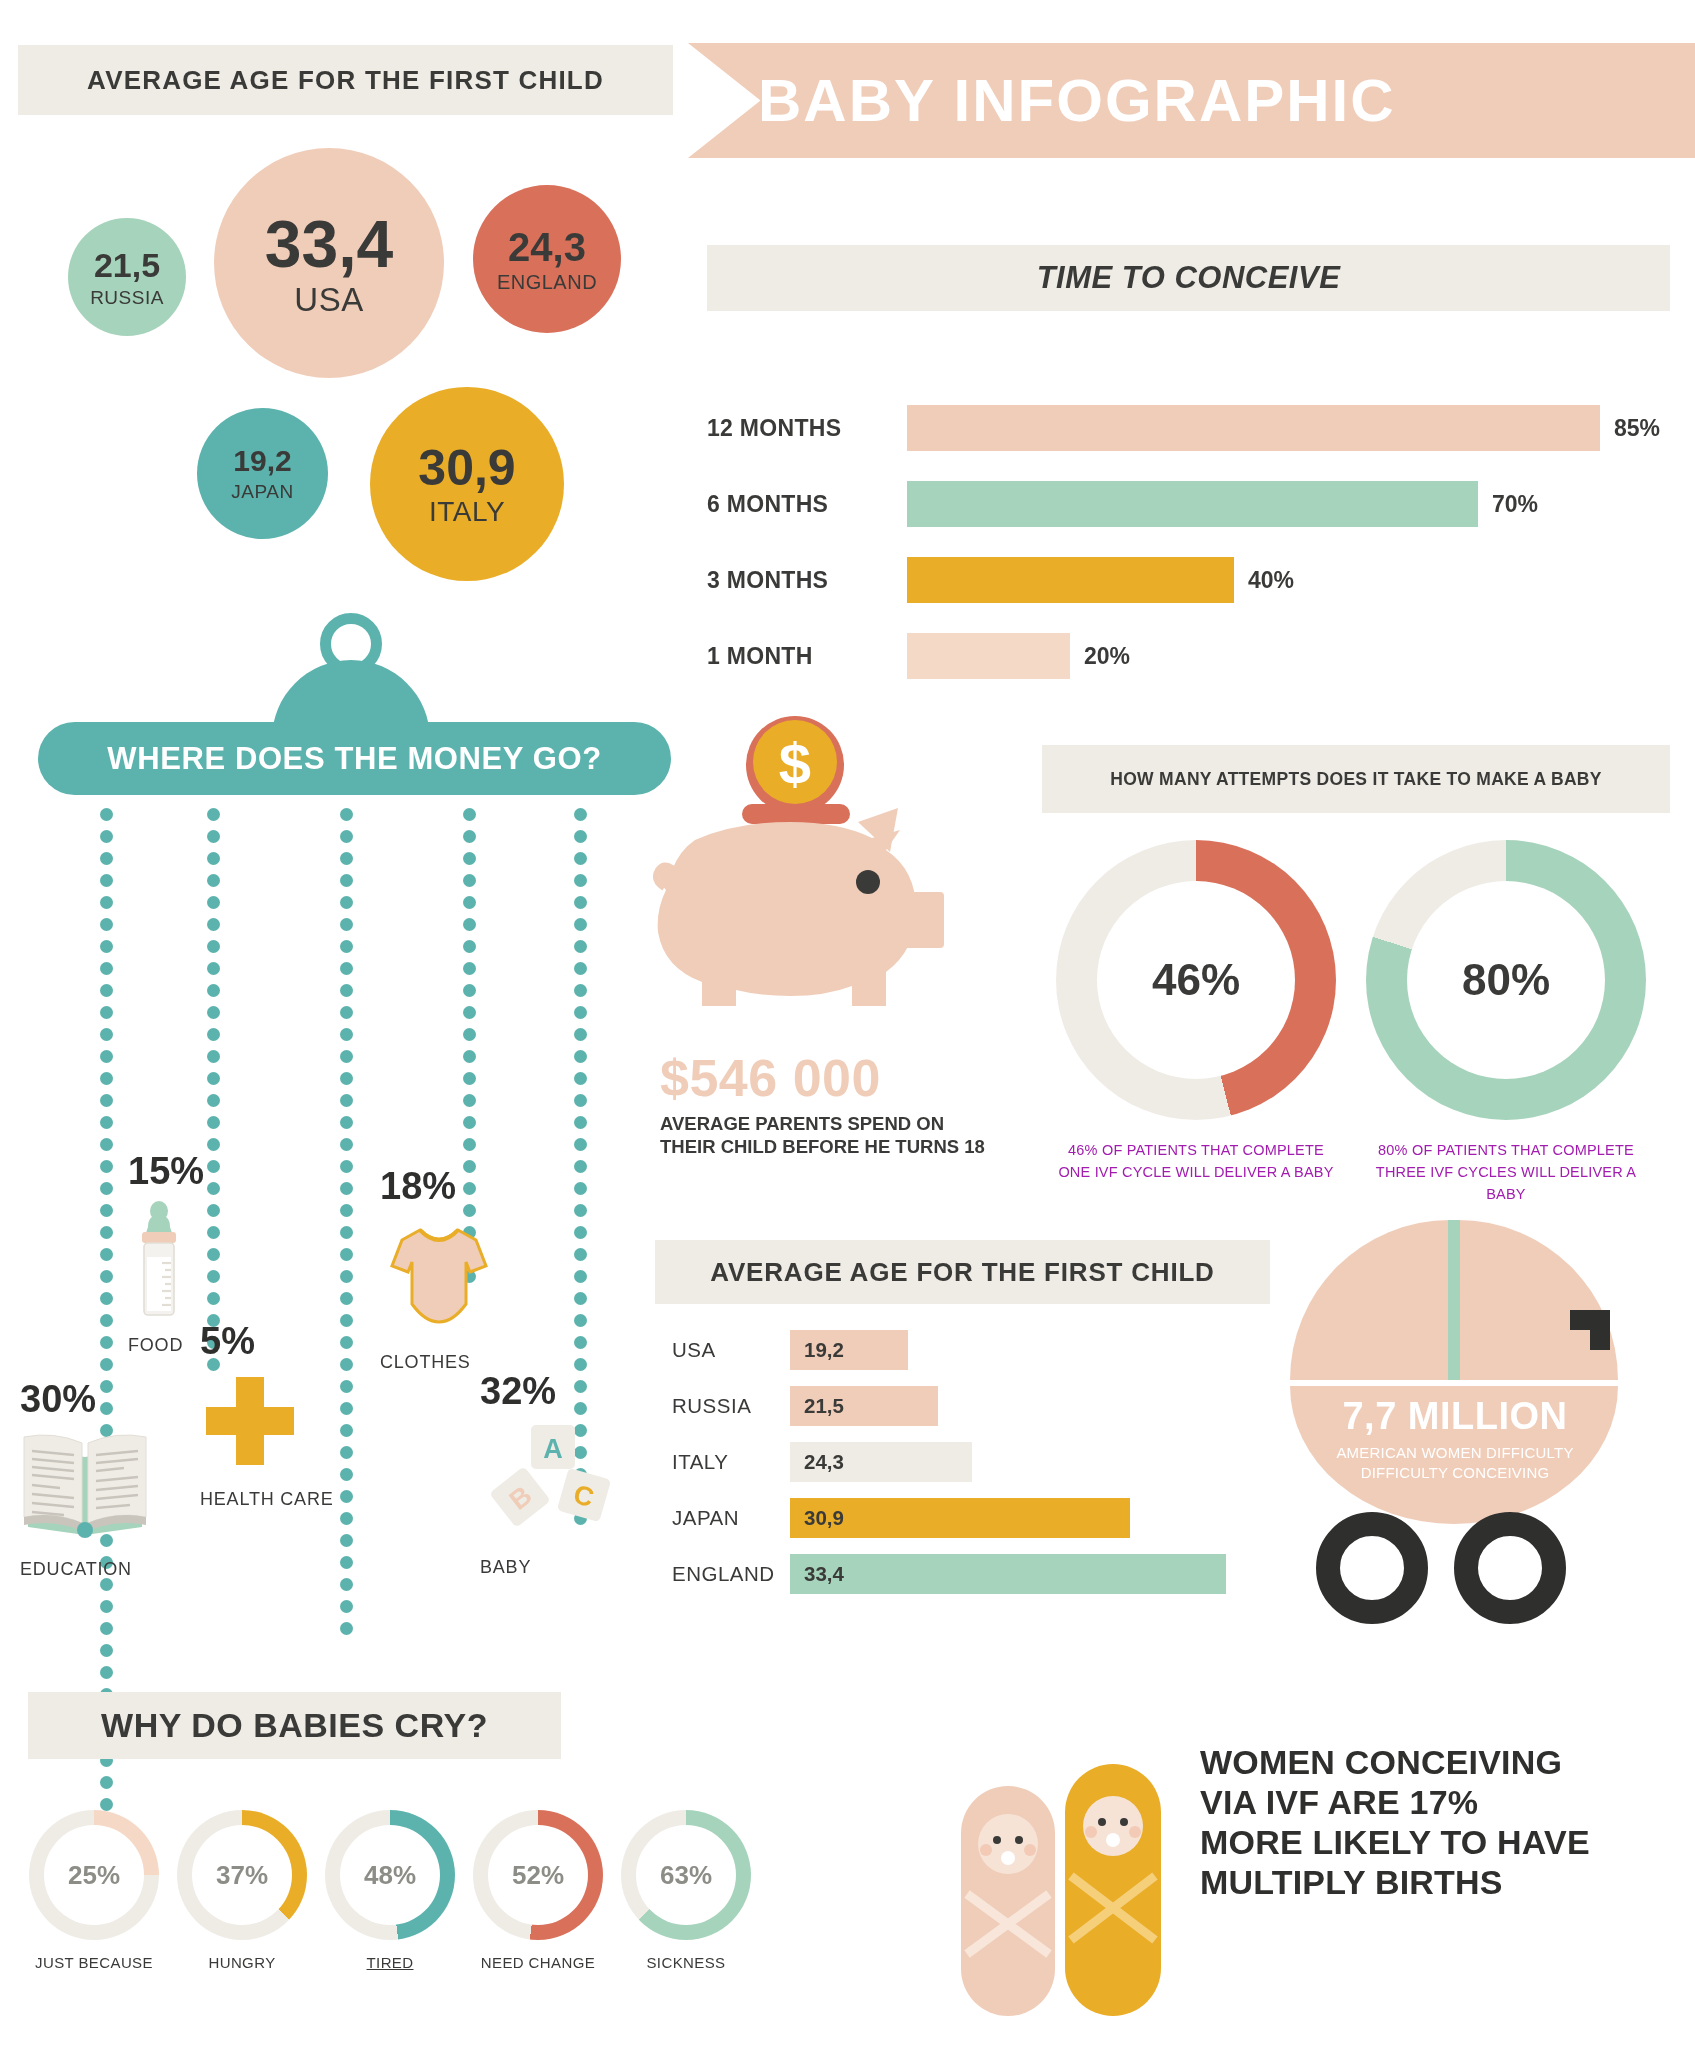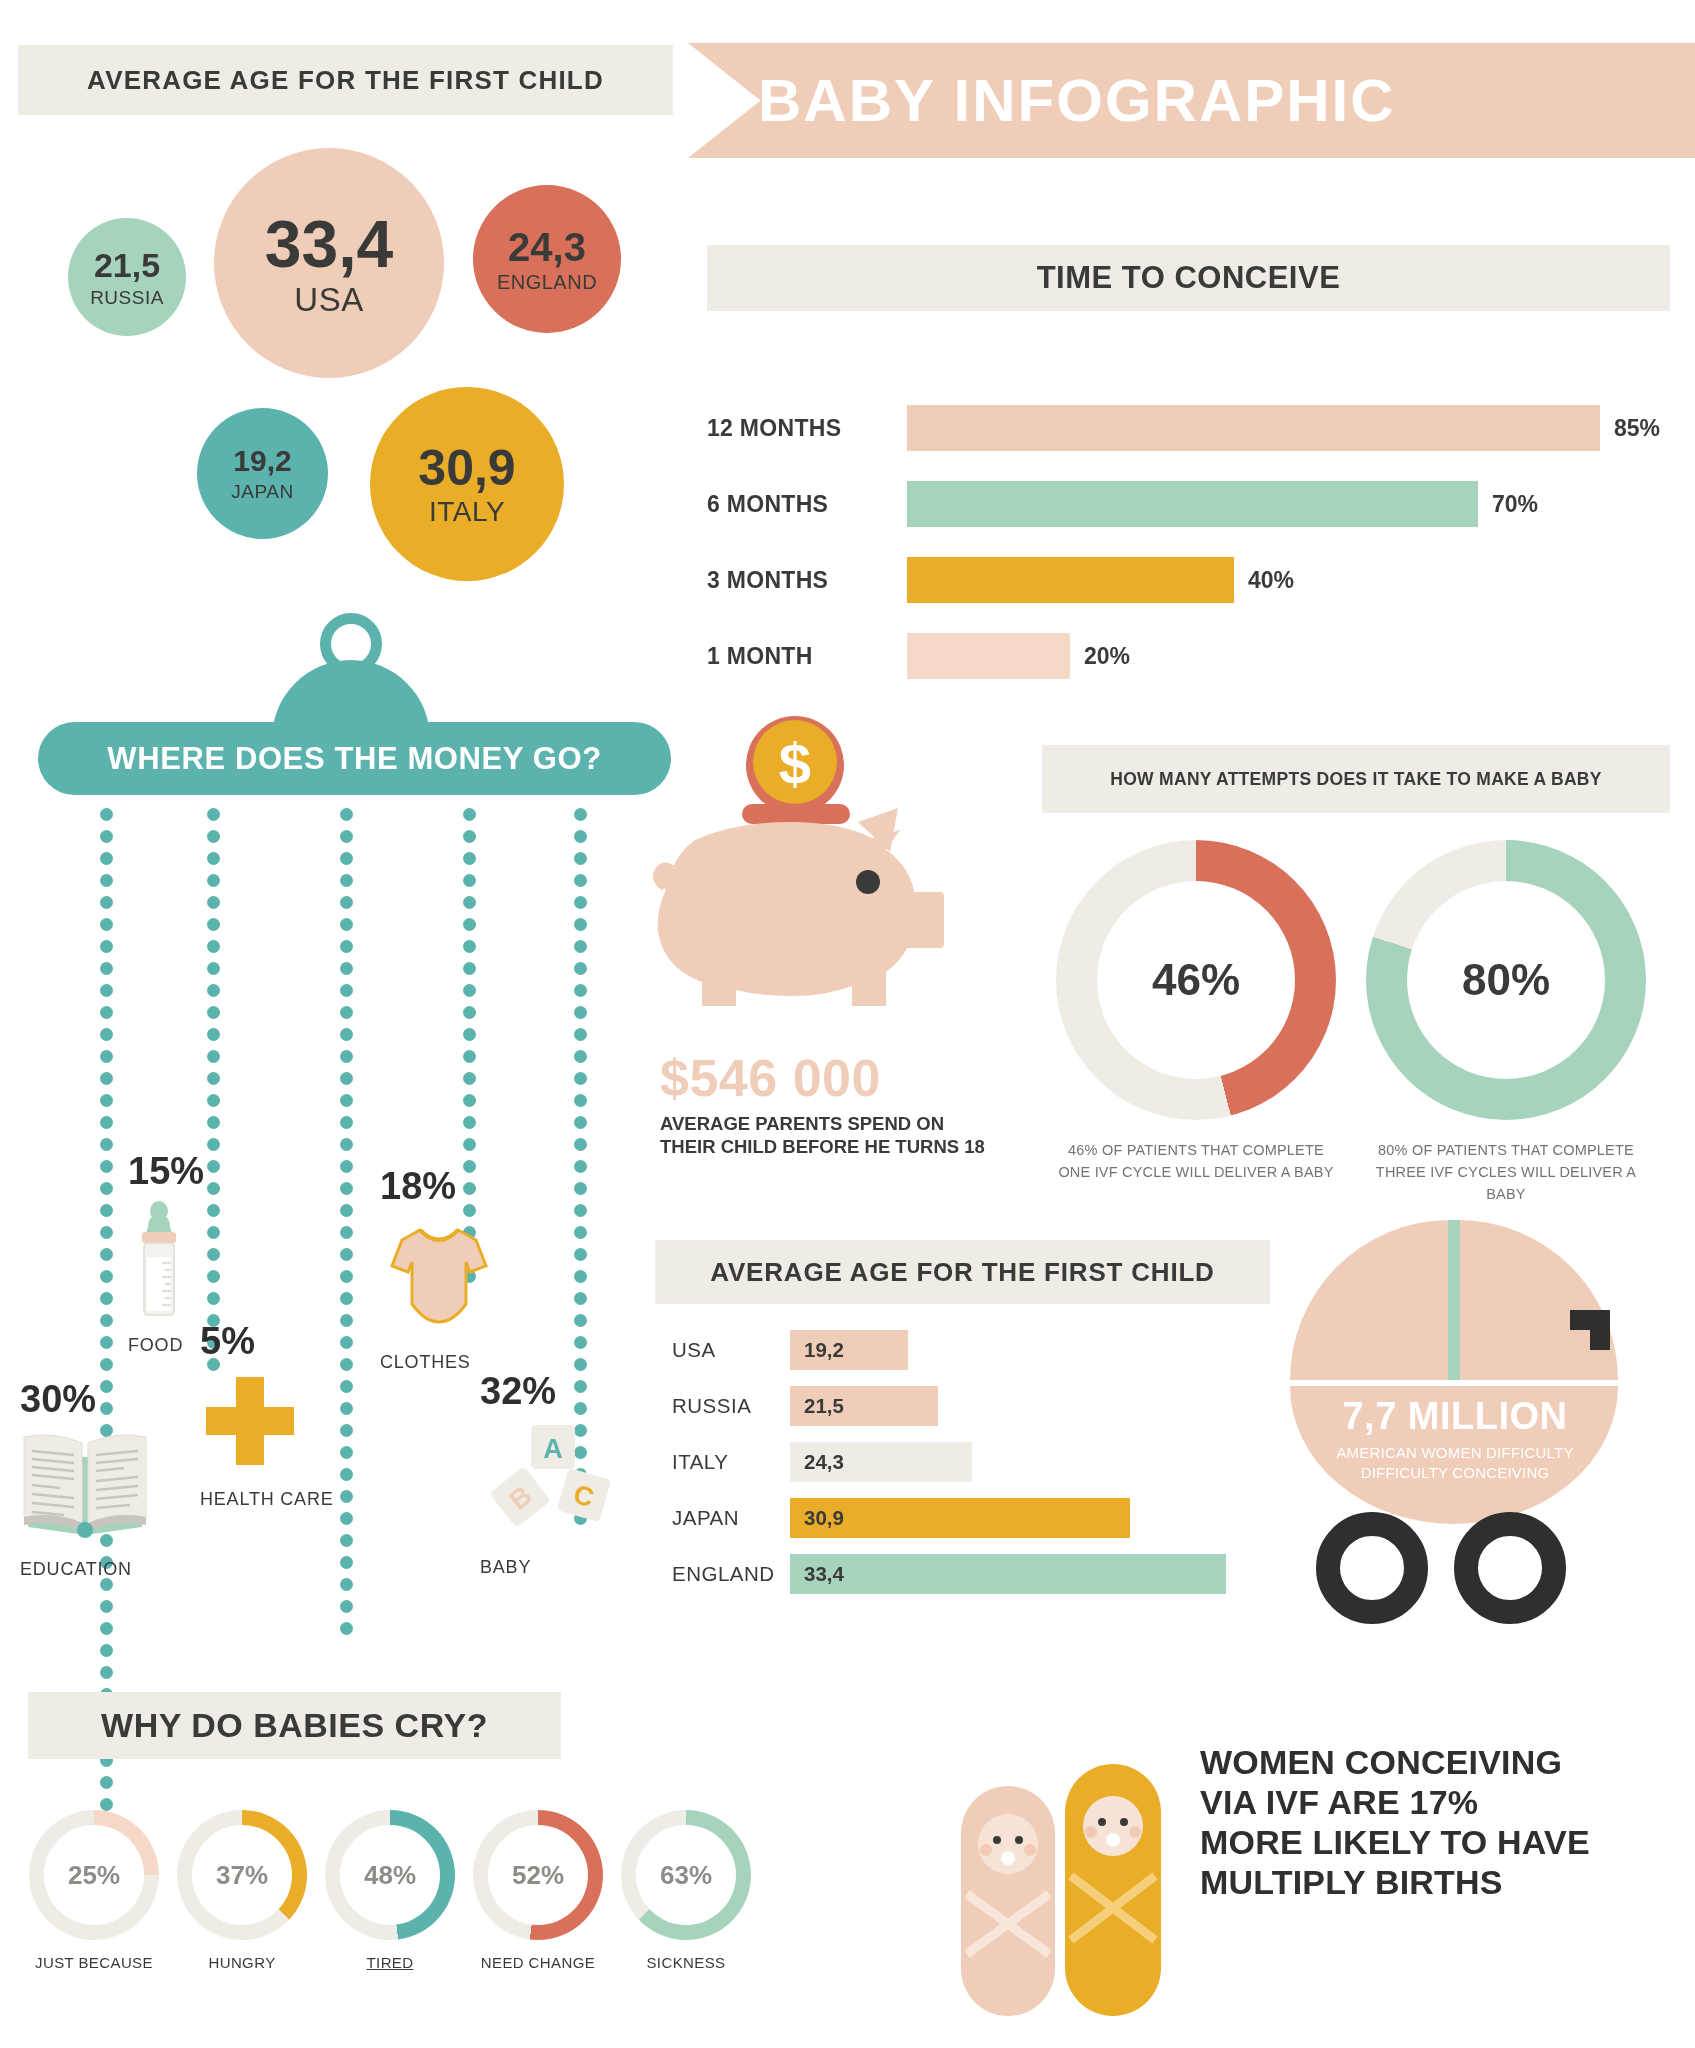--- a/index.html
+++ b/index.html
@@ -44,21 +44,21 @@
     position: absolute; border-radius: 50%;
     display: flex; flex-direction: column; align-items: center; justify-content: center;
     line-height: 1;
   }
   .bubble .v { font-weight: bold; color: #3a3a38; }
   .bubble .c { color: #3a3a38; font-weight: 300; letter-spacing: .5px; }
 
   
   #head-conceive {
     position: absolute; left: 707px; top: 245px; width: 963px; height: 66px;
-    font-size: 31px; letter-spacing: .5px;
+    font-size: 31px; letter-spacing: .5px; font-style: italic;
   }
   .ttc-row { position: absolute; height: 46px; display: flex; align-items: center; }
   .ttc-label {
     width: 200px; text-align: left; font-weight: bold; font-size: 23px;
     letter-spacing: .3px;
   }
   .ttc-bar { height: 46px; }
   .ttc-pct { font-weight: bold; font-size: 23px; margin-left: 14px; }
 
   
@@ -103,21 +103,21 @@
   }
   .donut-big { position: absolute; width: 280px; height: 280px; border-radius: 50%; }
   .donut-big .hole {
     position: absolute; left: 50%; top: 50%; transform: translate(-50%,-50%);
     width: 198px; height: 198px; border-radius: 50%; background: #ffffff;
     display: flex; align-items: center; justify-content: center;
     font-size: 44px; font-weight: bold; color: #3a3a38;
   }
   .donut-cap {
     position: absolute; width: 280px; text-align: center;
-    font-size: 14.5px; font-weight: 300; line-height: 1.5; color: #737373; letter-spacing: .2px;
+    font-size: 14.5px; font-weight: 300; line-height: 1.5; color: #a21caf; letter-spacing: .2px;
   }
 
   
   #head-first-child2 {
     position: absolute; left: 655px; top: 1240px; width: 615px; height: 64px;
     font-size: 26px; letter-spacing: .8px;
   }
   .age-row { position: absolute; height: 40px; display: flex; align-items: center; }
   .age-label { width: 118px; font-size: 20.5px; font-weight: 300; letter-spacing: .5px; }
   .age-bar { height: 40px; display: flex; align-items: center; padding-left: 14px;

